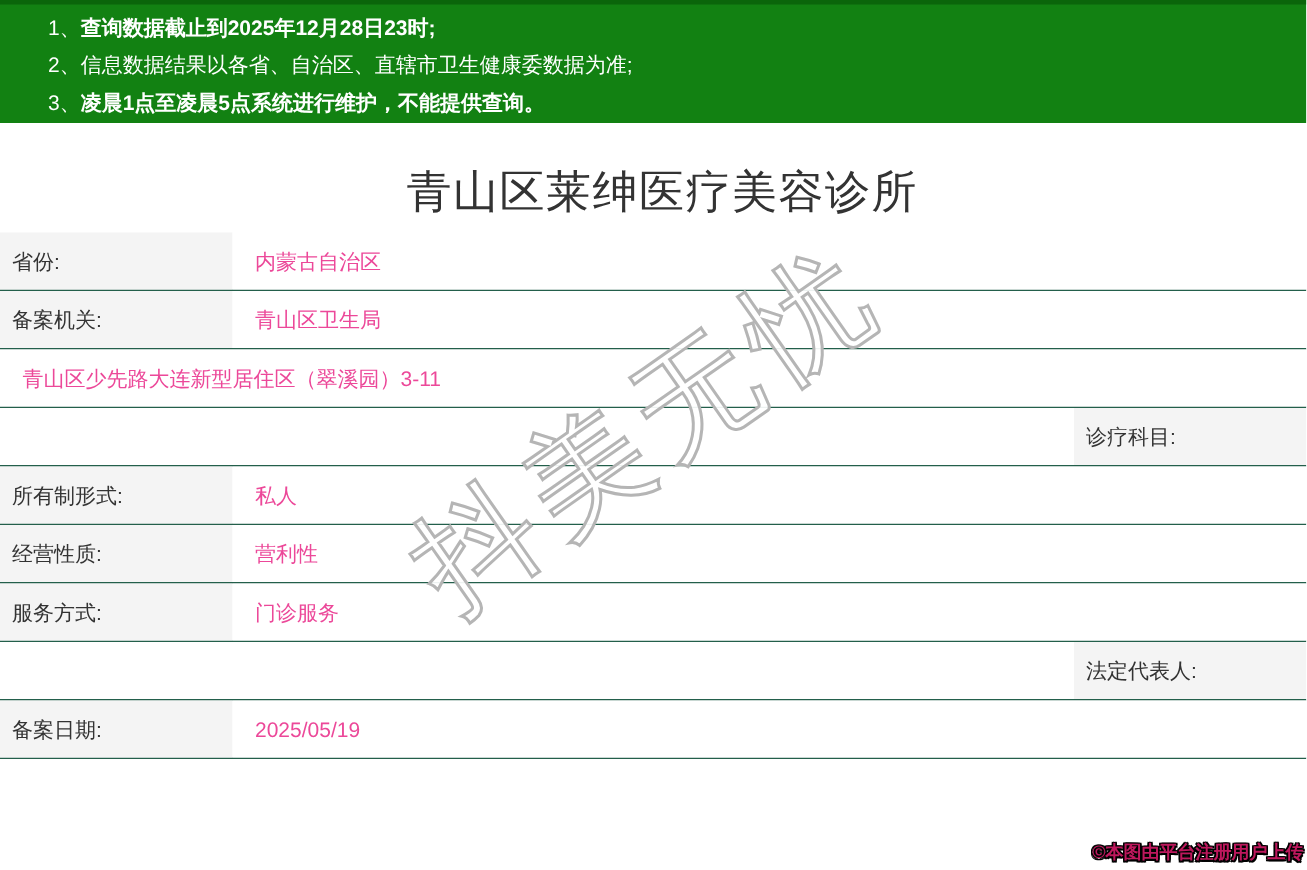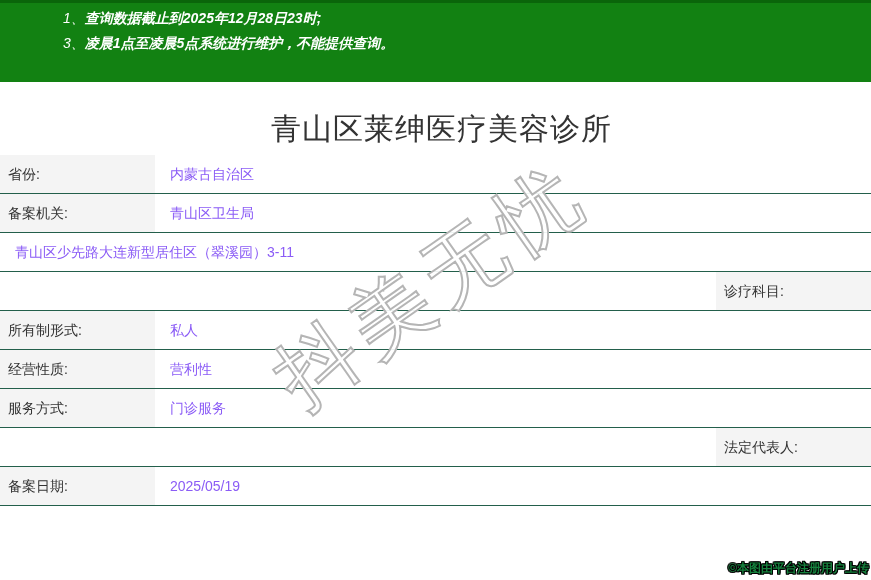--- a/index.html
+++ b/index.html
@@ -6,71 +6,71 @@
   html, body { width: 871px; height: 580px; overflow: hidden; background: #fff; }
   body { font-family: "Liberation Sans", "DejaVu Sans", sans-serif; color: #333; position: relative; }
 
   .page { position: relative; width: 871px; height: 580px; background: #fff; overflow: hidden; }
 
   
   .notice-bar {
     width: 100%; height: 82px;
     background: #128112;
     border-top: 3px solid #0a650a;
-    padding: 3px 10px 0 63px;
-    font-style: italic;
+    padding: 3px 10px 0 32px;
   }
   .notice-line {
     color: #ffffff; font-size: 14px; line-height: 25px;
     white-space: nowrap;
   }
   .notice-line.bold { font-weight: bold; }
   .notice-num { font-weight: normal; }
 
   
   .title-wrap { text-align: center; padding: 28px 0 7px 0; margin-left: 12px; }
   .page-title { font-size: 30px; font-weight: 400; color: #333; line-height: 38px; letter-spacing: 1px; }
 
   
   .record-table { width: 100%; }
   .record-row { display: flex; align-items: stretch; border-bottom: 1px solid #235f4b; height: 39px; justify-content: flex-end; }
   .record-label {
     width: 155px; background: #f4f4f4; font-size: 14px; color: #333;
     padding: 10px 8px 0 8px; line-height: 18px; flex-shrink: 0;
   }
   .record-value {
-    flex: 1; background: #fff; font-size: 14px; color: #8b5cf6;
+    flex: 1; background: #fff; font-size: 14px; color: #ec4899;
     padding: 10px 10px 0 15px; line-height: 18px; white-space: nowrap;
   }
 
   
   .watermark {
     position: absolute; left: 432px; top: 287px;
     transform: translate(-50%, -50%) rotate(-35deg);
     font-size: 80px; letter-spacing: 9px; white-space: nowrap;
     color: rgba(255,255,255,0.92);
     -webkit-text-stroke: 2px #b5b5b5;
     z-index: 5; pointer-events: none; font-weight: 400;
   }
 
   
   .copyright {
     position: absolute; right: 2px; bottom: 3px; z-index: 6;
-    font-size: 12px; font-weight: bold; color: #15803d;
+    font-size: 12px; font-weight: bold; color: #be185d;
     text-shadow: -1px -1px 0 #000, 1px -1px 0 #000, -1px 1px 0 #000, 1px 1px 0 #000, 0 1px 0 #000, 0 -1px 0 #000, 1px 0 0 #000, -1px 0 0 #000;
     padding-left: 43px;
   }
 </style>
 </head>
 <body>
 
 <div class="page">
 
   <div class="notice-bar">
     <div class="notice-line bold"><span class="notice-num">1、</span><span>查询数据截止到2025年12月28日23时;</span></div>
+    <div class="notice-line"><span class="notice-num">2、</span><span>信息数据结果以各省、自治区、直辖市卫生健康委数据为准;</span></div>
     <div class="notice-line bold"><span class="notice-num">3、</span><span>凌晨1点至凌晨5点系统进行维护，不能提供查询。</span></div>
   </div>
 
   <div class="title-wrap">
     <h1 class="page-title">青山区莱绅医疗美容诊所</h1>
   </div>
 
   <div class="record-table">
     <div class="record-row">
       <div class="record-label">省份:</div>

